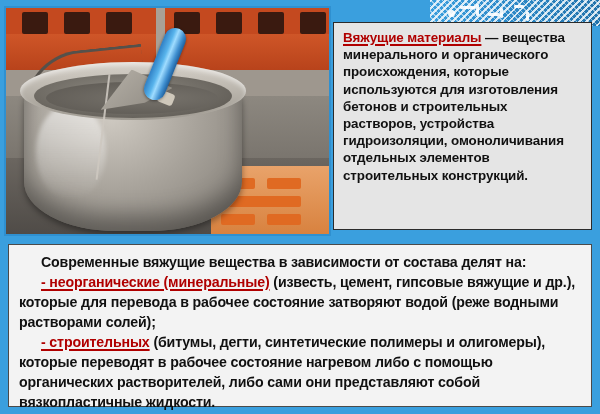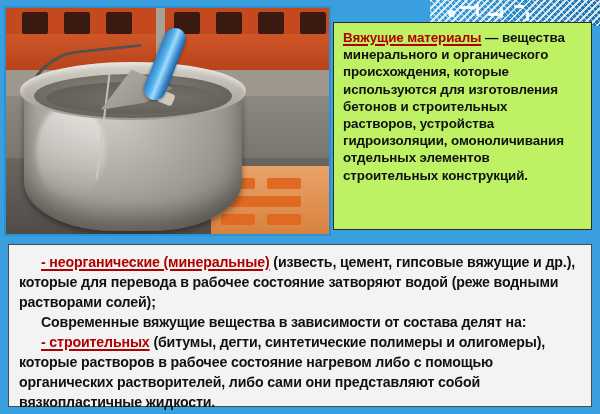--- a/index.html
+++ b/index.html
@@ -112,21 +112,21 @@
     transform:rotate(4deg);
   }
   .trowel-edge{
     left:96px;top:66px;width:2px;height:106px;background:#cdc8c0;
     transform:rotate(7deg);opacity:.9;
   }
 
   
   .panel-right{
     position:absolute;left:333px;top:22px;width:259px;height:208px;
-    background:#bef264;
+    background:#e5e5e5;
     border:1px solid #2b2b2b;
     box-sizing:border-box;
     padding:6px 8px 4px 9px;
   }
   .panel-right p{
     margin:0;
     font-size:13.4px;line-height:17.2px;
     font-weight:bold;color:#111;
     letter-spacing:-.1px;
   }
@@ -207,18 +207,18 @@
     <div class="ph trowel-blade"></div>
     <div class="ph trowel-ferrule"></div>
     <div class="ph trowel-handle"></div>
   </div>
 
   <div class="panel-right">
     <p><span class="term">Вяжущие материалы</span><span> — </span><span>вещества минерального и органического происхождения, которые используются для изготовления бетонов и строительных растворов, устройства гидроизоляции, омоноличивания отдельных элементов строительных конструкций.</span></p>
   </div>
 
   <div class="panel-bottom">
+    <p class="indent">Современные вяжущие вещества в зависимости от состава делят на:</p>
     <p class="indent"><span class="term2">- неорганические (минеральные)</span><span> (известь, цемент, гипсовые вяжущие и др.), которые для перевода в рабочее состояние затворяют водой (реже водными растворами солей);</span></p>
-    <p class="indent">Современные вяжущие вещества в зависимости от состава делят на:</p>
-    <p class="indent"><span class="term2">- строительных</span><span> (битумы, дегти, синтетические полимеры и олигомеры), которые растворов в рабочее состояние нагревом либо с помощью органических растворителей, либо сами они представляют собой вязкопластичные жидкости.</span></p>
+    <p class="indent"><span class="term2">- строительных</span><span> (битумы, дегти, синтетические полимеры и олигомеры), которые переводят в рабочее состояние нагревом либо с помощью органических растворителей, либо сами они представляют собой вязкопластичные жидкости.</span></p>
   </div>
 
 </div>
 
 </body></html>

